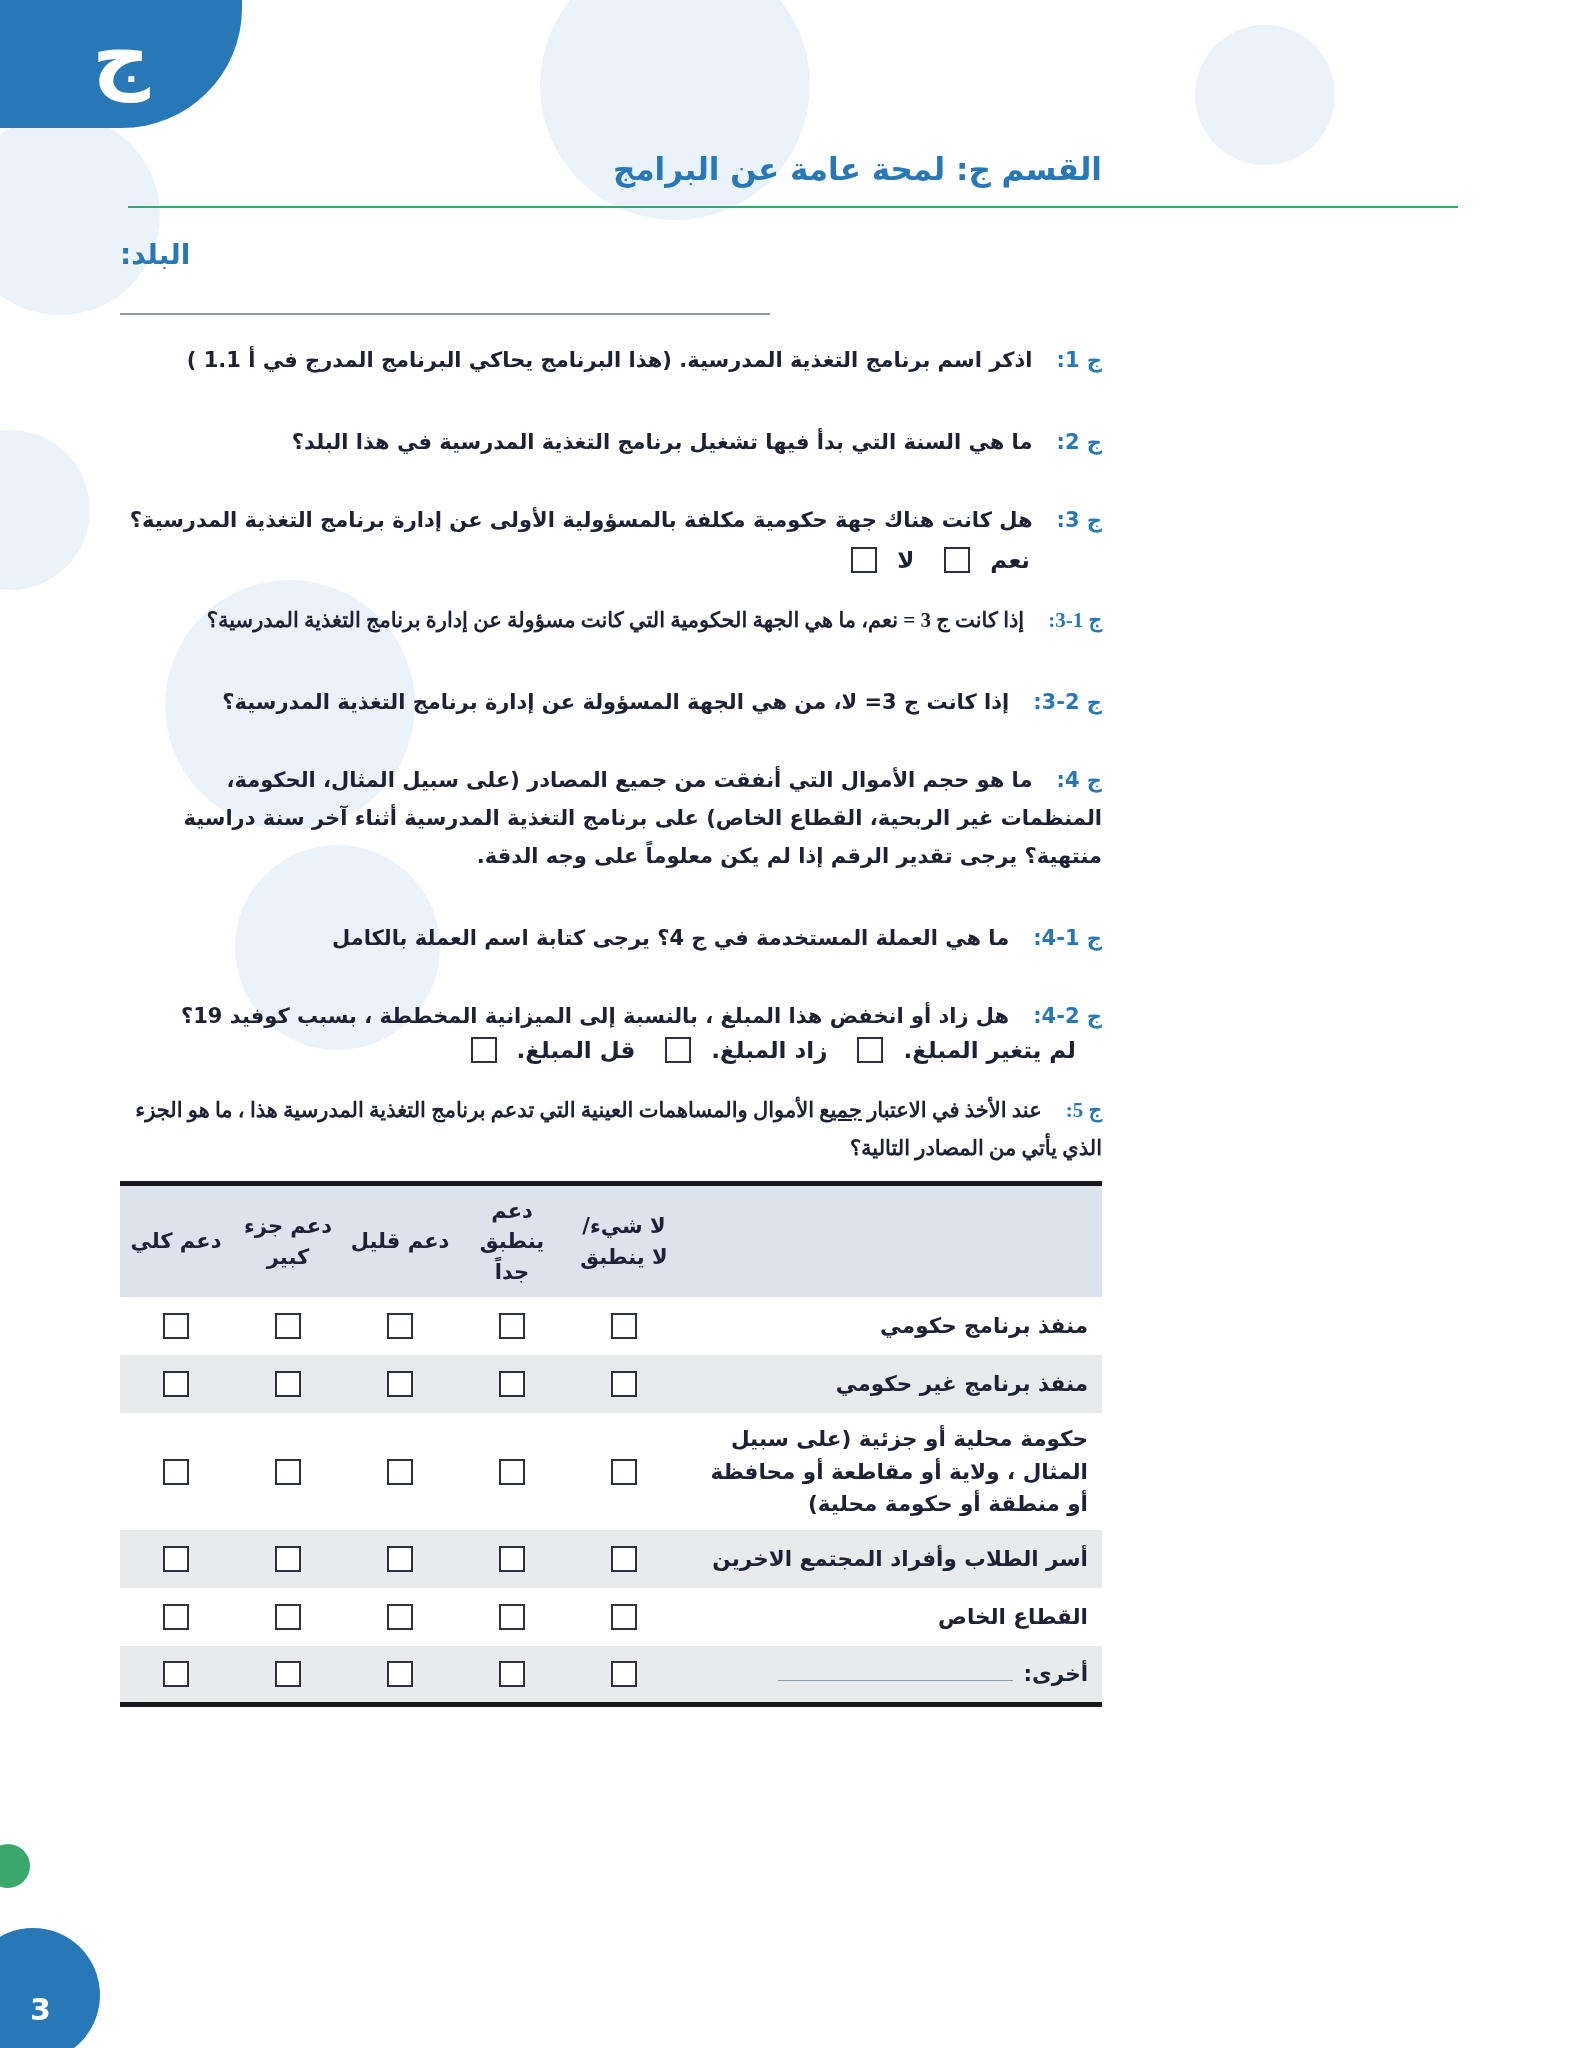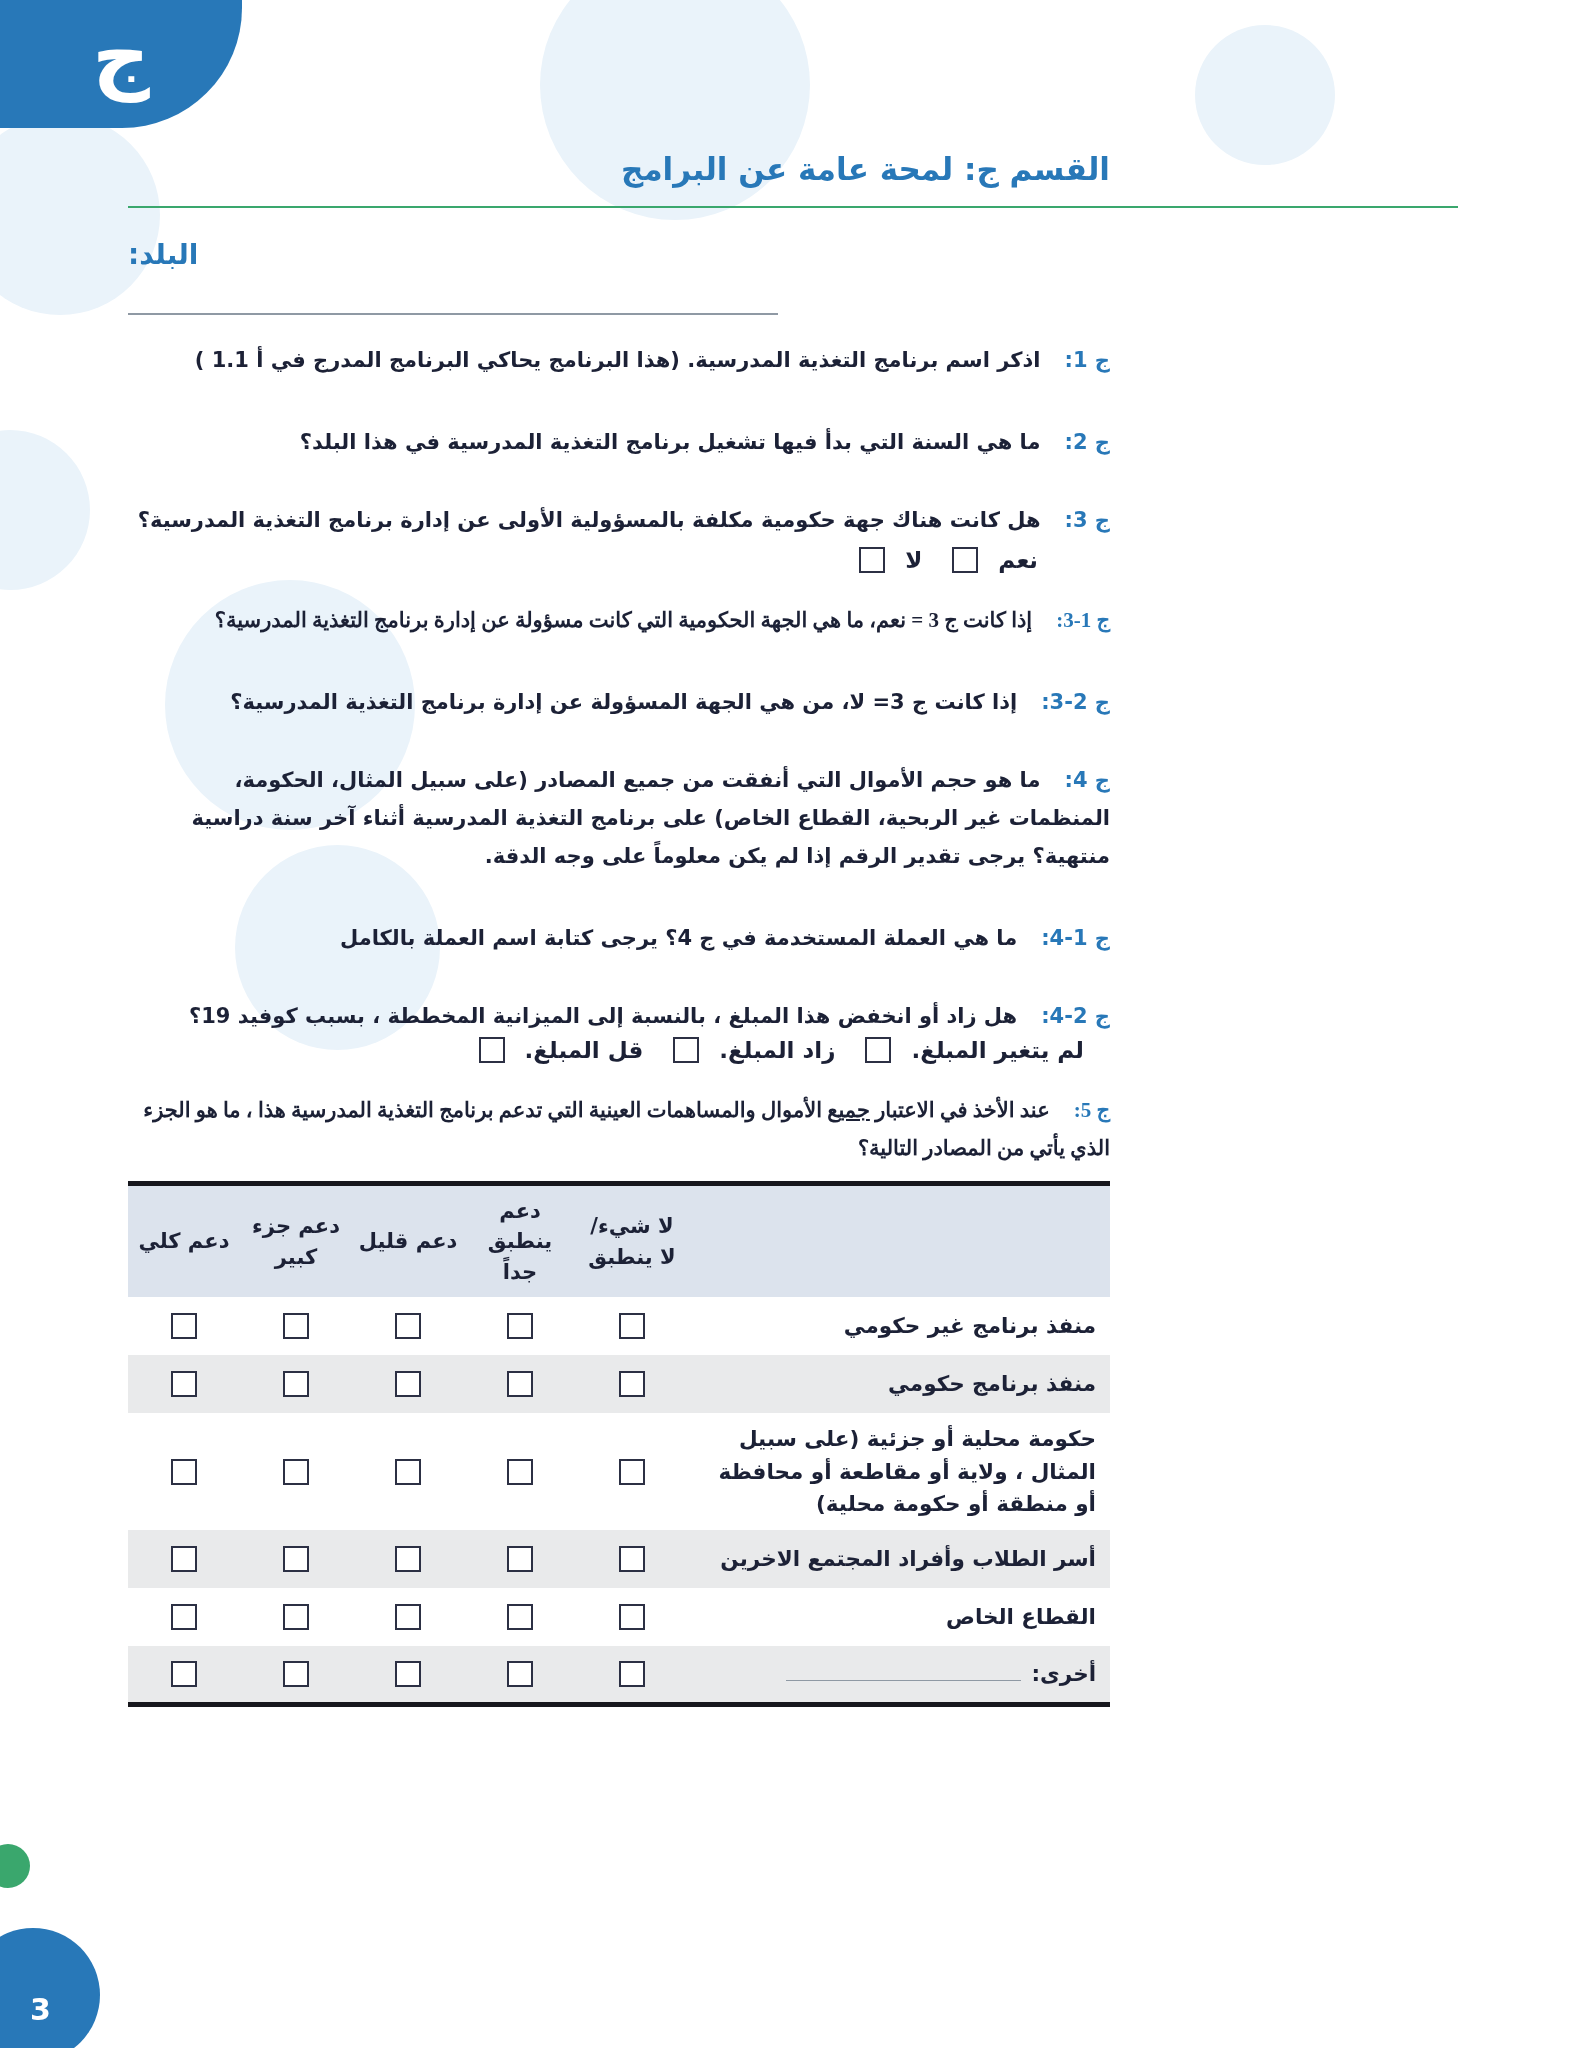--- a/index.html
+++ b/index.html
@@ -34,21 +34,21 @@
     line-height:1;
     padding-bottom:16px;
   }
   .title-rule {
     position:absolute; left:128px; top:206px;
     width:1330px; height:2px;
     background:var(--accent-green,#3aa76d);
     z-index:1;
   }
   .content {
-    position:absolute; left:128px; top:0;
+    position:absolute; left:120px; top:0;
     width:982px;
     z-index:1;
     text-align:right;
   }
   .title {
     margin-top:146px;
     font-size:31px;
     line-height:46px;
     font-weight:bold;
     color:var(--accent-blue,#2878b8);
@@ -243,39 +243,39 @@
           <th class="label-col"></th>
           <th class="cb-col">لا شيء/ لا ينطبق</th>
           <th class="cb-col">دعم ينطبق جداً</th>
           <th class="cb-col">دعم قليل</th>
           <th class="cb-col">دعم جزء كبير</th>
           <th class="cb-col">دعم كلي</th>
         </tr>
       </thead>
       <tbody>
         <tr>
+          <td class="row-label">منفذ برنامج حكومي</td>
+          <td class="cb-cell">
+              <span class="cb"></span>
+            </td>
+          <td class="cb-cell">
+              <span class="cb"></span>
+            </td>
+          <td class="cb-cell">
+              <span class="cb"></span>
+            </td>
+          <td class="cb-cell">
+              <span class="cb"></span>
+            </td>
+          <td class="cb-cell">
+              <span class="cb"></span>
+            </td>
+        </tr>
+        <tr>
           <td class="row-label">منفذ برنامج غير حكومي</td>
-          <td class="cb-cell">
-              <span class="cb"></span>
-            </td>
-          <td class="cb-cell">
-              <span class="cb"></span>
-            </td>
-          <td class="cb-cell">
-              <span class="cb"></span>
-            </td>
-          <td class="cb-cell">
-              <span class="cb"></span>
-            </td>
-          <td class="cb-cell">
-              <span class="cb"></span>
-            </td>
-        </tr>
-        <tr>
-          <td class="row-label">منفذ برنامج حكومي</td>
           <td class="cb-cell">
               <span class="cb"></span>
             </td>
           <td class="cb-cell">
               <span class="cb"></span>
             </td>
           <td class="cb-cell">
               <span class="cb"></span>
             </td>
           <td class="cb-cell">

